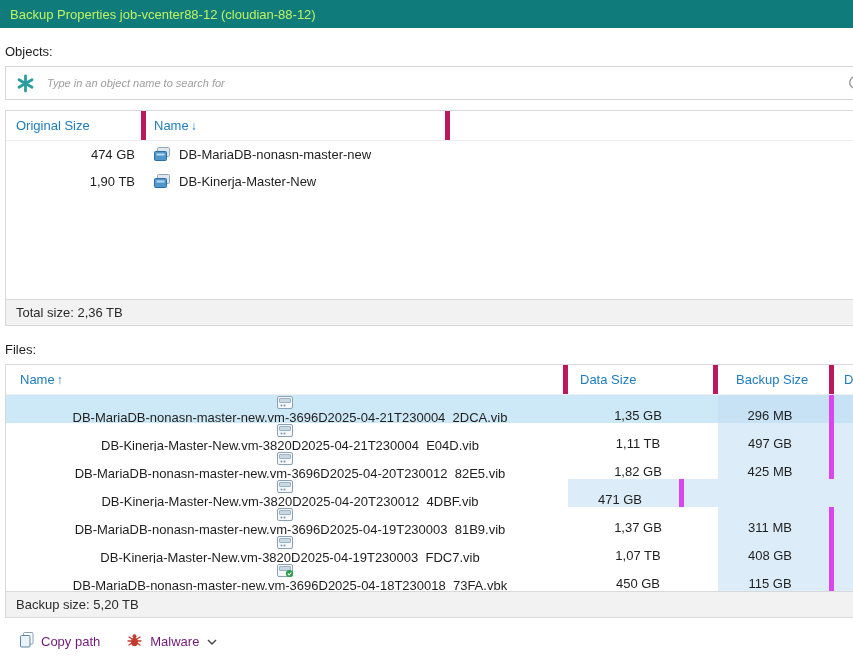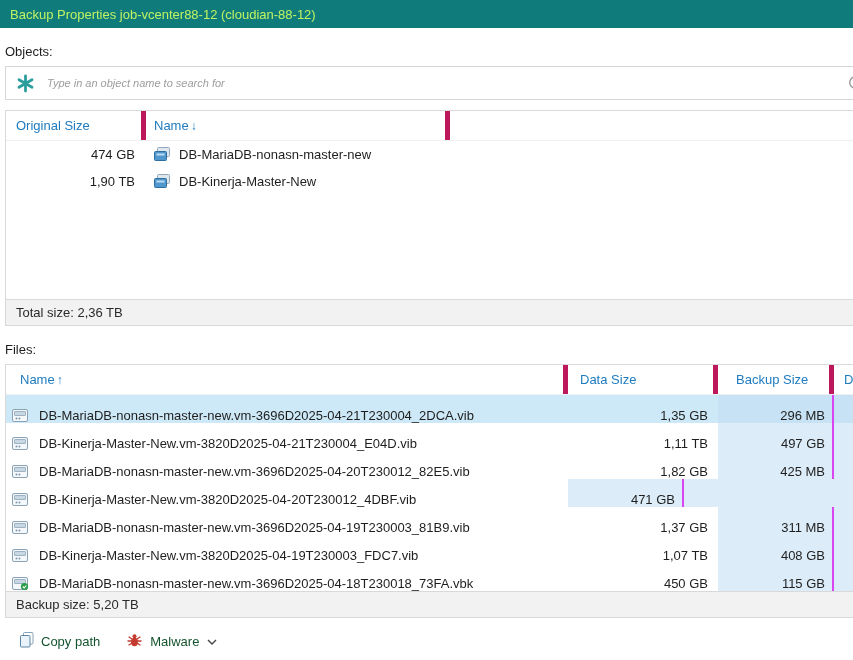--- a/index.html
+++ b/index.html
@@ -50,31 +50,31 @@
   .o-size{ width:140px; text-align:right; padding-right:11px; }
   .o-icon{ display:flex; margin-left:7px; flex-shrink:0; }
   .o-name{ margin-left:8px; white-space:nowrap; }
 
   
   .th-fname{ width:562px; padding-left:14px; }
   .th-dsize{ width:150px; padding-left:12px; }
   .th-bsize{ width:116px; padding-left:18px; }
   .th-d{ flex:1; border-right:none; padding-left:10px; }
   .f-row{ display:flex; height:28px; }
-  .f-cell{ display:flex; align-items:flex-end; height:100%; overflow:hidden; }
+  .f-cell{ display:flex; align-items:center; height:100%; overflow:hidden;flex-direction:column; }
   .f-name{ width:562px; padding-left:6px; white-space:nowrap; }
   .f-icon{ display:flex; flex-shrink:0; margin-right:9px; }
   .f-dsize{ width:150px; justify-content:flex-end; padding-right:10px; }
-  .f-bsize{ width:116px; justify-content:flex-end; padding-right:7px; background:var(--column-tint,#DCEDF9); border-right:2px solid #d946ef; }
+  .f-bsize{ width:116px; justify-content:flex-end; padding-right:7px; background:var(--column-tint,#DCEDF9); border-right:5px solid #d946ef; }
   .f-d{ flex:1; background:var(--column-tint,#DCEDF9); }
   .f-row.selected .f-name, .f-row.selected .f-dsize{ background:var(--selection,#CDE8F6); }
   .f-row.selected .f-bsize, .f-row.selected .f-d{ background:#C6E2F4; }
 
   .toolbar{ display:flex; align-items:center; margin-top:14px; padding-left:14px; gap:26px; }
-  .tool{ display:flex; align-items:center; gap:7px; color:#14532d; }
+  .tool{ display:flex; align-items:center; gap:7px; color:#701a75; }
   .chev{ display:flex; margin-left:1px; }
 </style>
 </head>
 <body>
 
 <div class="titlebar" data-interactable="false">
   <span data-interactable="false">Backup Properties job-vcenter88-12 (cloudian-88-12)</span>
 </div>
 
 <div class="content" data-interactable="false">

